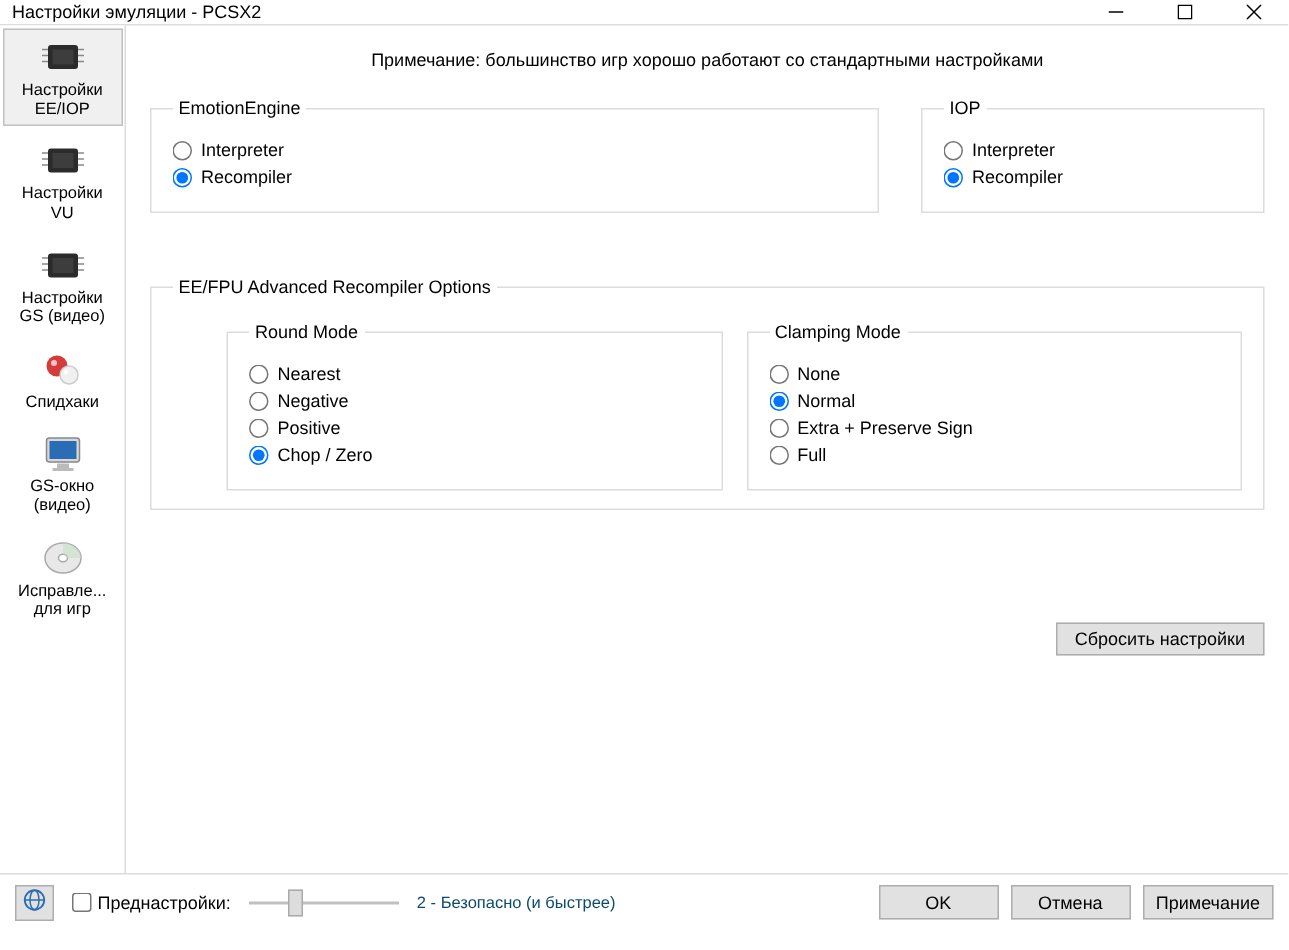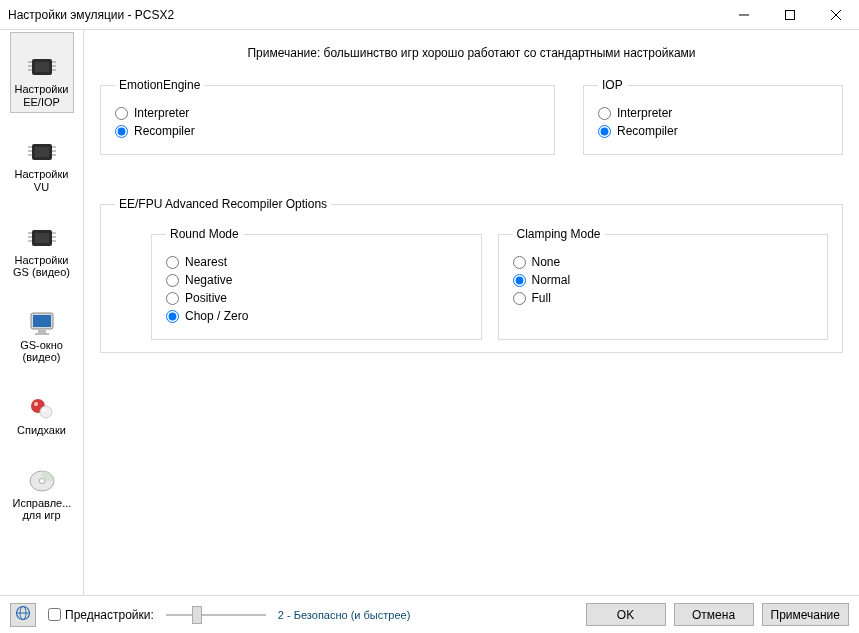--- a/index.html
+++ b/index.html
@@ -9,21 +9,21 @@
     font-size: 12px;
     background: #ffffff;
     width: 859px;
     height: 633px;
     overflow: hidden;
     color: #000;
   }
 
   
   .titlebar {
-    height: 30px;
+    height: 17px;
     display: flex;
     align-items: center;
     background: #ffffff;
     border-bottom: 1px solid #dcdcdc;
   }
   .titlebar-title {
     flex: 1;
     padding-left: 8px;
     font-size: 12px;
   }
@@ -43,24 +43,24 @@
   }
 
   
   .sidebar {
     width: 84px;
     background: #ffffff;
     border-right: 1px solid #dcdcdc;
     padding-top: 2px;
   }
   .side-item {
-    width: 64px;
+    width: 80px;
     margin: 0 auto 4px auto;
     text-align: center;
-    padding: 20px 2px 4px 2px;
+    padding: 4px 2px 4px 2px;
     border: 1px solid transparent;
     cursor: default;
   }
   .side-item.selected {
     background: #f0f0f0;
     border: 1px solid #c0c0c0;
   }
   .side-item .side-icon {
     width: 36px;
     height: 28px;
@@ -267,40 +267,40 @@
             </g>
           </svg>
       </div>
       <div class="side-label">Настройки
 GS (видео)</div>
     </div>
 
     <div class="side-item">
       <div class="side-icon">
         <svg width="36" height="28" viewBox="0 0 36 28">
+            <circle cx="14" cy="12" r="7" fill="#d43c3c"></circle>
+            <circle cx="12" cy="10" r="2" fill="#fff" opacity="0.7"></circle>
+            <circle cx="22" cy="18" r="6" fill="#f0f0f0" stroke="#ccc"></circle>
+            <circle cx="20" cy="16" r="1.5" fill="#fff"></circle>
+          </svg>
+      </div>
+      <div class="side-label">Спидхаки</div>
+    </div>
+
+    <div class="side-item">
+      <div class="side-icon">
+        <svg width="36" height="28" viewBox="0 0 36 28">
             <rect x="7" y="4" width="22" height="16" rx="2" fill="#d8d8d8" stroke="#888"></rect>
             <rect x="9" y="6" width="18" height="12" fill="#2a6db5"></rect>
             <rect x="14" y="21" width="8" height="3" fill="#bbb"></rect>
             <rect x="11" y="24" width="14" height="2" fill="#bbb"></rect>
           </svg>
       </div>
       <div class="side-label">GS-окно
 (видео)</div>
-    </div>
-
-    <div class="side-item">
-      <div class="side-icon">
-        <svg width="36" height="28" viewBox="0 0 36 28">
-            <circle cx="14" cy="12" r="7" fill="#d43c3c"></circle>
-            <circle cx="12" cy="10" r="2" fill="#fff" opacity="0.7"></circle>
-            <circle cx="22" cy="18" r="6" fill="#f0f0f0" stroke="#ccc"></circle>
-            <circle cx="20" cy="16" r="1.5" fill="#fff"></circle>
-          </svg>
-      </div>
-      <div class="side-label">Спидхаки</div>
     </div>
 
     <div class="side-item">
       <div class="side-icon">
         <svg width="36" height="28" viewBox="0 0 36 28">
             <ellipse cx="18" cy="14" rx="12" ry="10" fill="#e8e8e8" stroke="#aaa"></ellipse>
             <ellipse cx="18" cy="14" rx="3" ry="2.5" fill="#fff" stroke="#aaa"></ellipse>
             <path d="M18 4 A12 10 0 0 1 30 14 L21 14 A3 2.5 0 0 0 18 11.5 Z" fill="#c8e0c8" opacity="0.6"></path>
           </svg>
       </div>
@@ -319,21 +319,21 @@
         <div class="option">
           <input type="radio" name="ee" style="">
           <label>Interpreter</label>
         </div>
         <div class="option sel">
           <input type="radio" name="ee" checked="" style="">
           <label>Recompiler</label>
         </div>
       </fieldset>
 
-      <fieldset style="width:260px">
+      <fieldset style="width:229px">
         <legend>IOP</legend>
         <div class="option">
           <input type="radio" name="iop" style="">
           <label>Interpreter</label>
         </div>
         <div class="option sel">
           <input type="radio" name="iop" checked="" style="">
           <label>Recompiler</label>
         </div>
       </fieldset>
@@ -369,26 +369,31 @@
           <div class="option">
             <input type="radio" name="clamp" style="">
             <label>None</label>
           </div>
           <div class="option sel">
             <input type="radio" name="clamp" checked="" style="">
             <label>Normal</label>
           </div>
           <div class="option">
             <input type="radio" name="clamp" style="">
+            <label>Extra + Preserve Sign</label>
+          </div>
+          <div class="option">
+            <input type="radio" name="clamp" style="">
             <label>Full</label>
           </div>
         </fieldset>
       </div>
     </fieldset>
 
+    <button class="resetbtn">Сбросить настройки</button>
   </div>
 </div>
 
 <div class="bottombar">
   <div class="gearbtn">
     <span>
       <svg width="16" height="16" viewBox="0 0 16 16">
           <circle cx="8" cy="8" r="6.5" fill="none" stroke="#2a6db5" stroke-width="1.2"></circle>
           <ellipse cx="8" cy="8" rx="3" ry="6.5" fill="none" stroke="#2a6db5" stroke-width="1"></ellipse>
           <line x1="1.5" y1="8" x2="14.5" y2="8" stroke="#2a6db5" stroke-width="1"></line>

